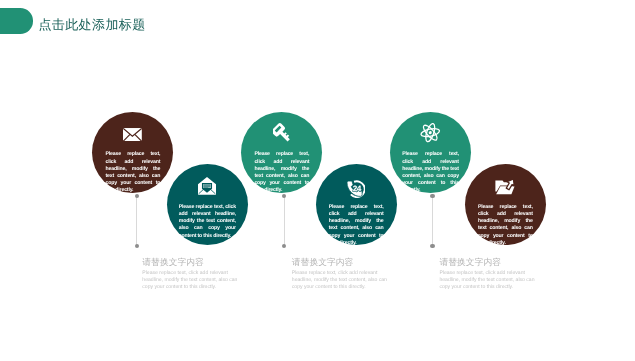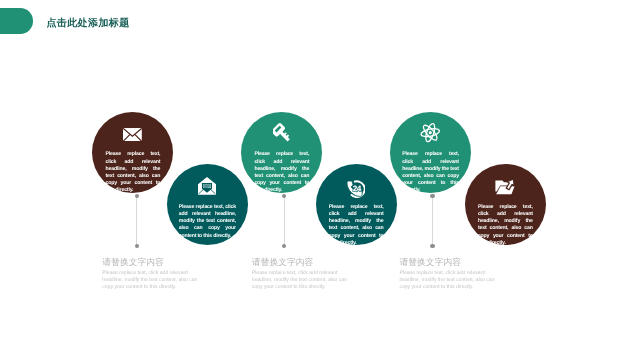--- a/index.html
+++ b/index.html
@@ -4,39 +4,39 @@
 <style>
   html,body{margin:0;padding:0;-webkit-font-smoothing:antialiased;
             text-rendering:geometricPrecision;}
   body{width:635px;height:361px;background:#ffffff;overflow:hidden;
        font-family:"Liberation Sans",sans-serif;position:relative;}
   .slide{position:absolute;inset:0;background:#fff;}
 
   
   .hdr-tab{position:absolute;left:-18px;top:8.2px;width:50.8px;height:25.4px;
            background:#219175;border-radius:12.7px;}
-  .hdr-title{position:absolute;left:38.4px;top:15.6px;font-size:10px;
-             color:#1a6059;font-weight:700;letter-spacing:.4px;white-space:nowrap;
-             font-family:"Liberation Sans",sans-serif;margin-left:8px;}
+  .hdr-title{position:absolute;left:38.4px;top:15.6px;font-size:13px;
+             color:#1a6059;font-weight:400;letter-spacing:.4px;white-space:nowrap;
+             font-family:"Liberation Sans",sans-serif;}
 
   
   .circle{position:absolute;border-radius:50%;box-sizing:border-box;}
   .circ-icon{position:absolute;left:0;right:0;display:flex;justify-content:center;}
   .circ-text{position:absolute;left:50%;transform:translateX(-50%);
              box-sizing:border-box;color:#fff;text-align:justify;
              font-size:5.2px;line-height:7.2px;font-weight:700;letter-spacing:-0.17px;
              -webkit-font-smoothing:antialiased;}
 
 
   
   .conn{position:absolute;width:1px;background:#d9d9d9;}
   .dot{position:absolute;width:4.4px;height:4.4px;border-radius:50%;background:#8d8d8d;}
 
   
-  .cap{position:absolute;}
+  .cap{position:absolute;margin-left:40px;}
   .cap-title{font-size:8.8px;color:#b5b5b5;font-weight:400;
              white-space:nowrap;line-height:10px;letter-spacing:0;
              font-family:"Liberation Sans",sans-serif;}
   .cap-body{font-size:5.1px;color:#c4c4c4;line-height:7.3px;margin-top:2.6px;
             font-family:"Liberation Sans",sans-serif;}
 </style>
 </head>
 <body>
 
 <div class="slide">

